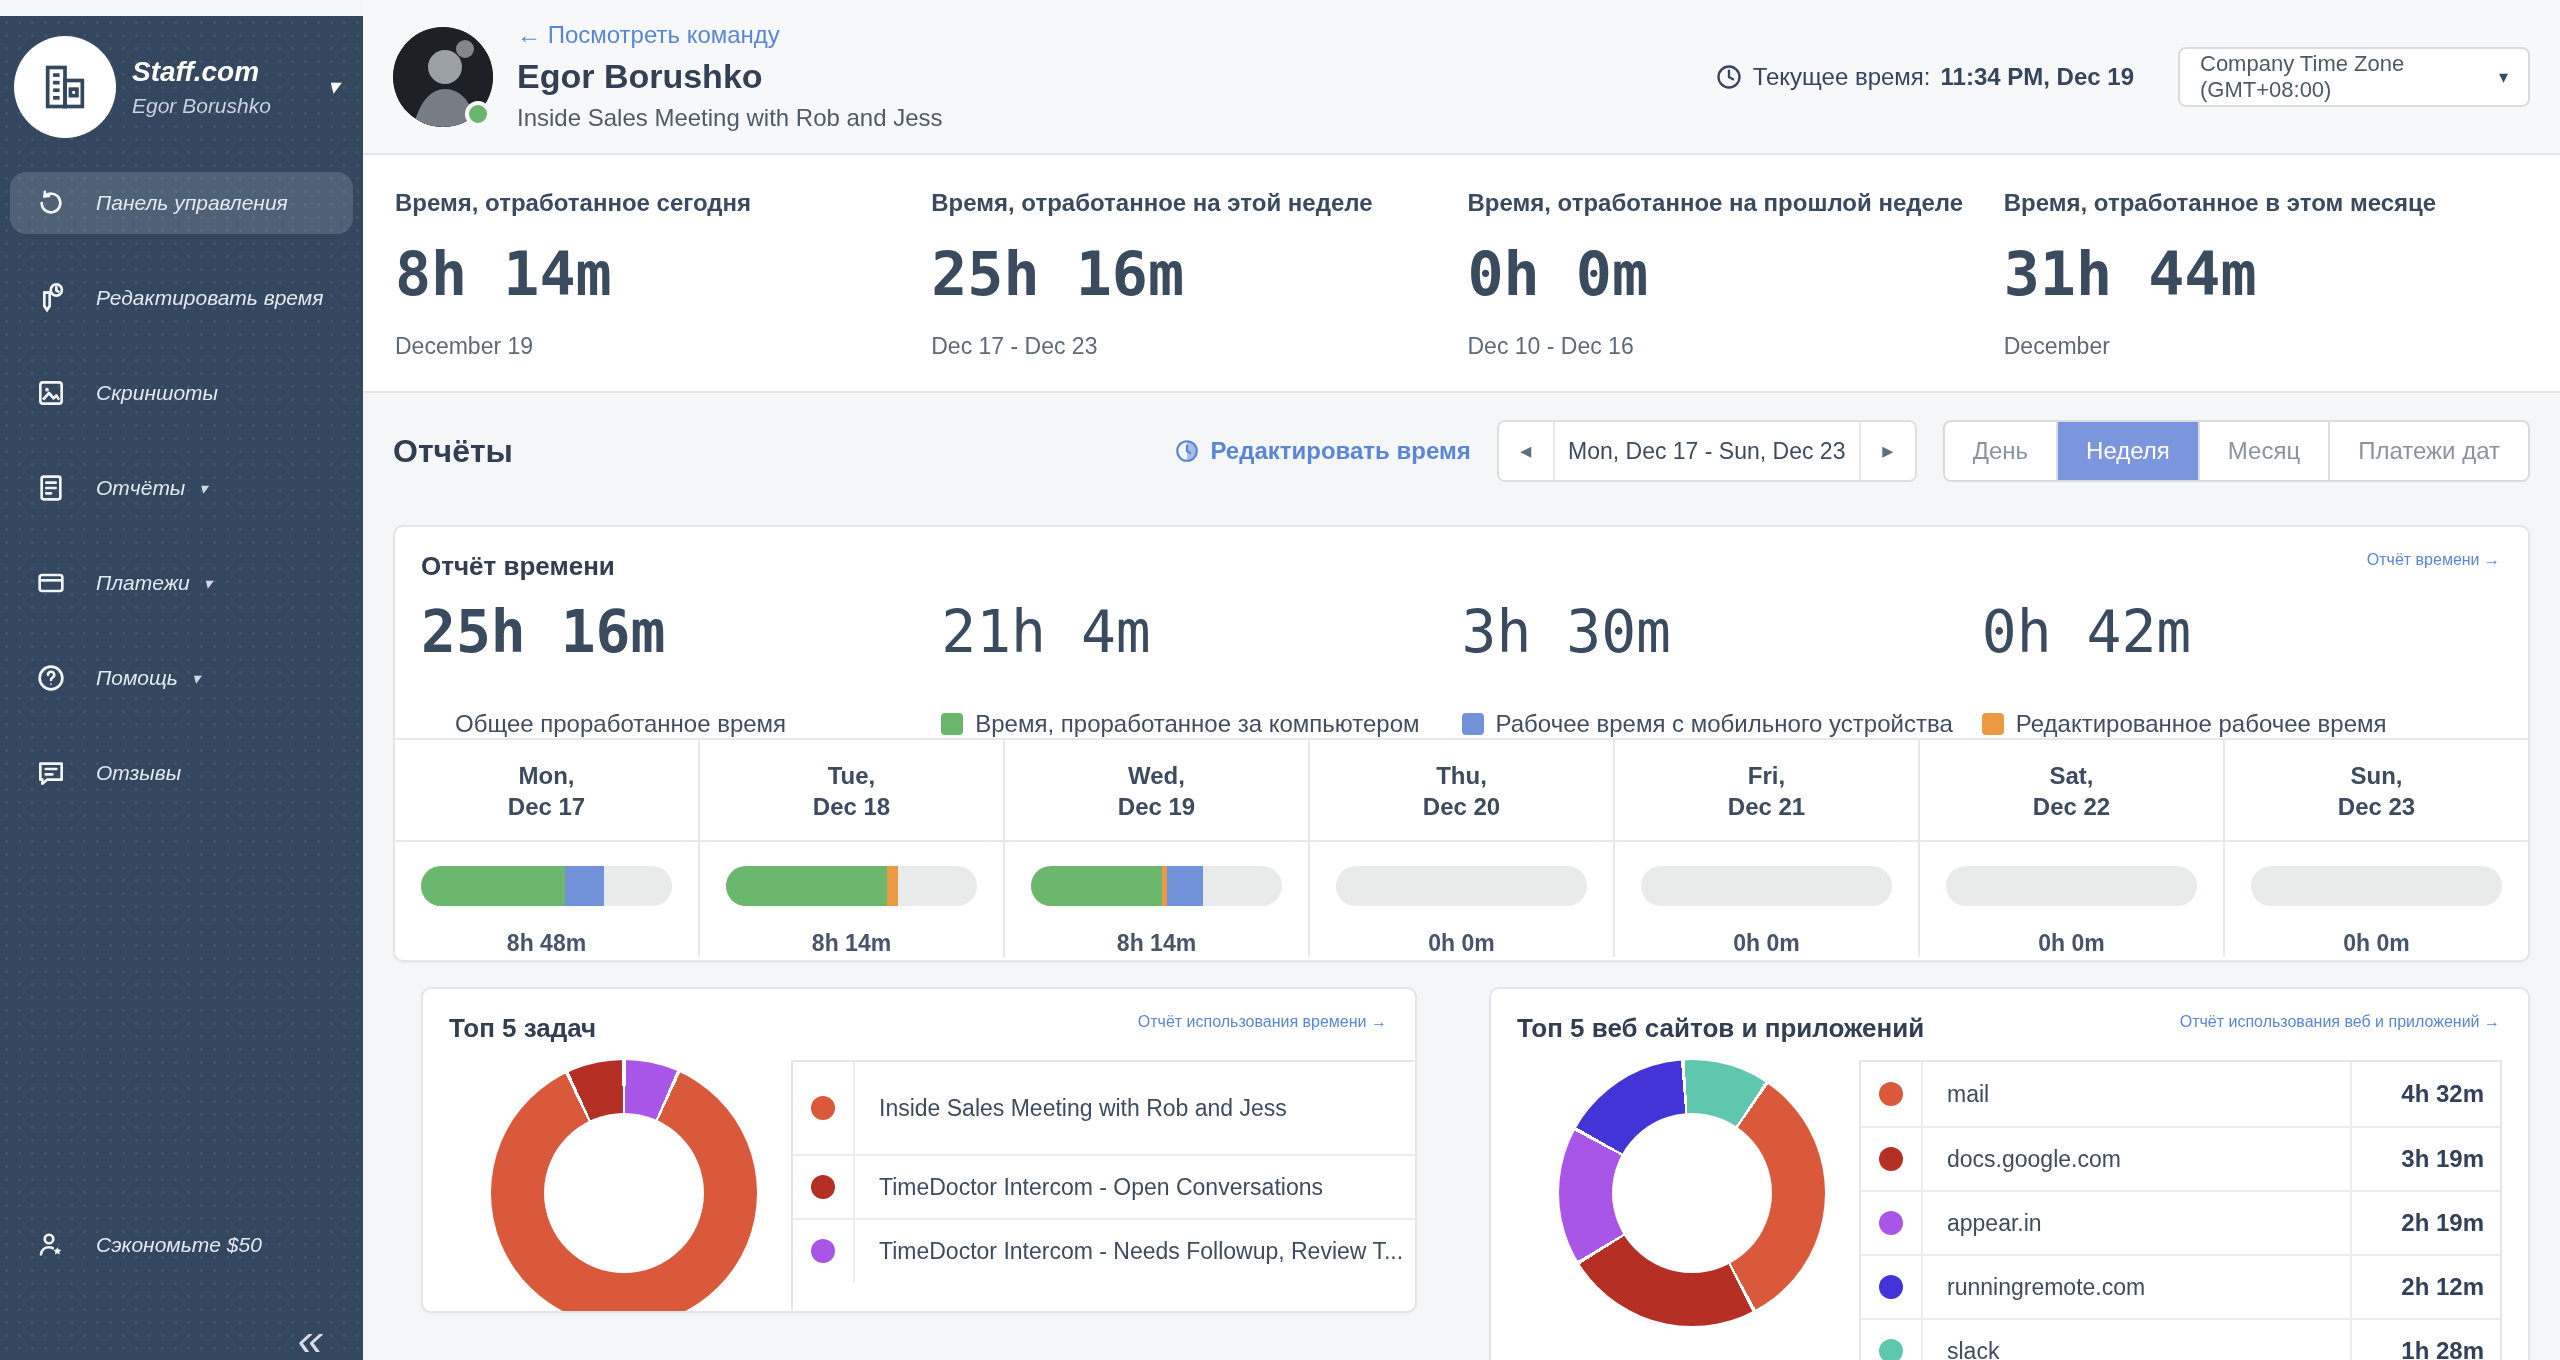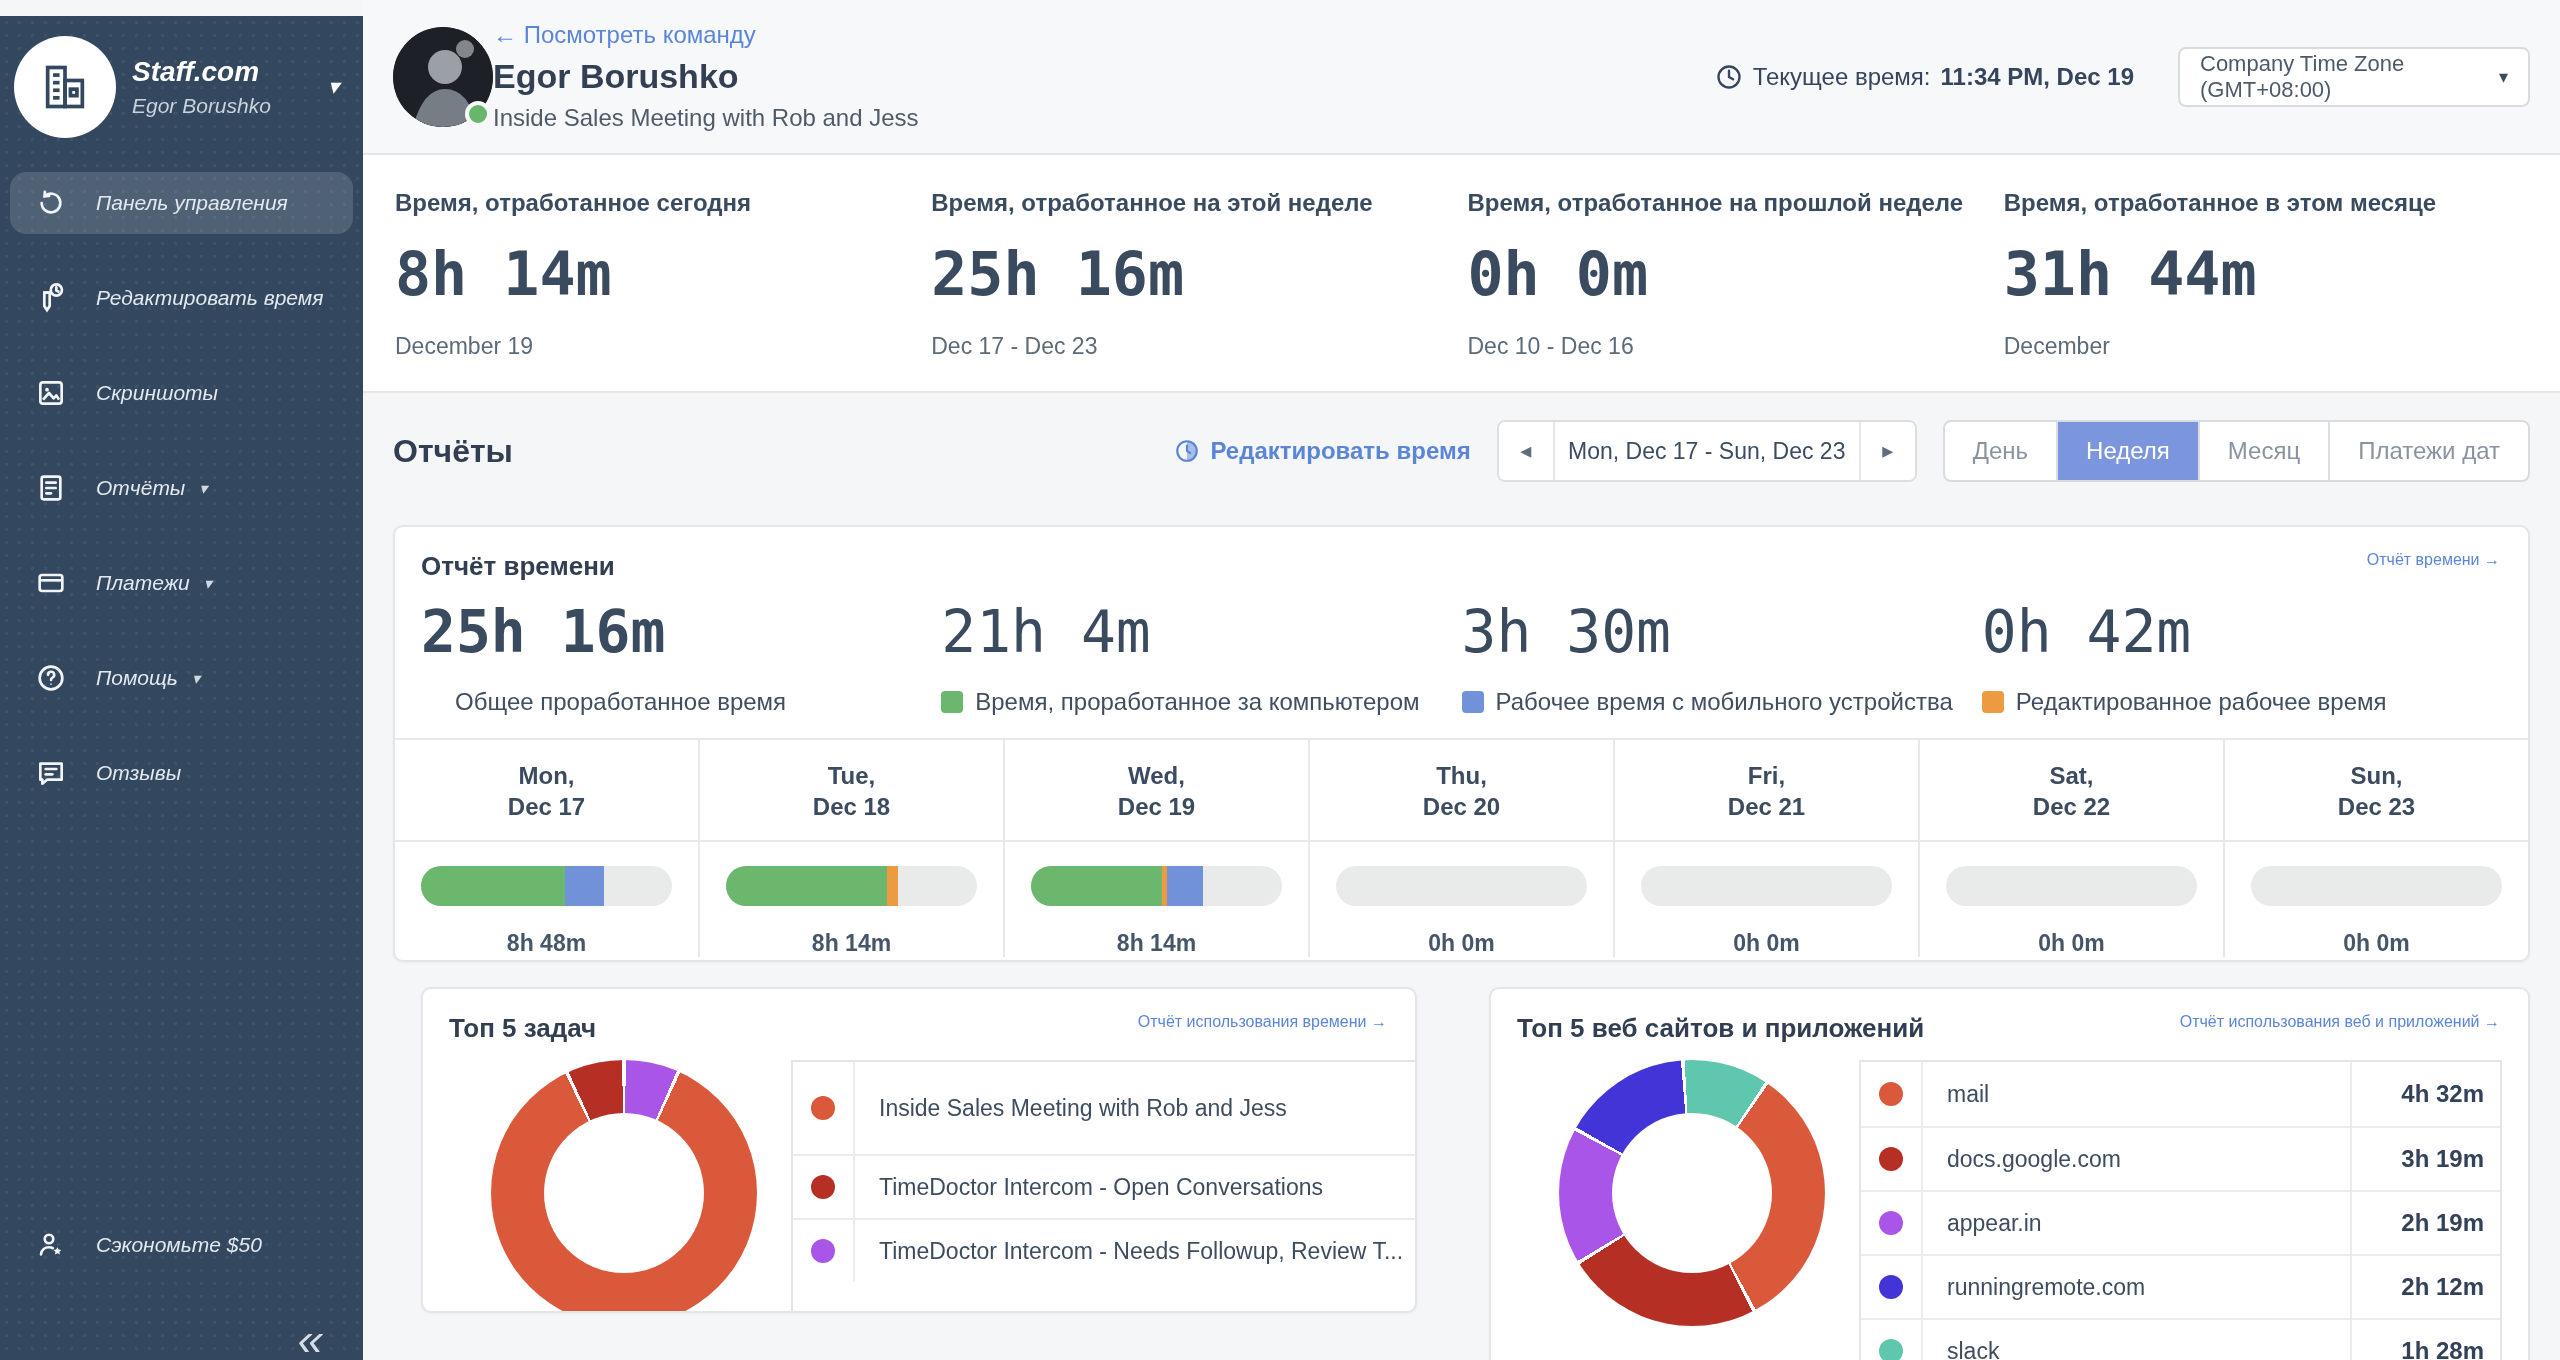--- a/index.html
+++ b/index.html
@@ -24,21 +24,21 @@
   .promo { position:absolute; left:10px; right:10px; bottom:100px; display:flex; align-items:center; padding:0 16px 0 22px; height:62px; font-size:21px; color:#e3e9f0; cursor:pointer; }
   .collapse { position:absolute; right:40px; bottom:14px; font-size:46px; color:#d7dee7; cursor:pointer; line-height:1; }
 
   
   .main { position:absolute; left:363px; top:0; right:0; height:1360px; }
 
   .topbar { height:155px; background:#f7f8f9; border-bottom:2px solid #e3e5e7; display:flex; align-items:center; padding:0 30px; }
   .avatar { position:relative; width:100px; height:100px; border-radius:50%; background:linear-gradient(135deg,#3a3f46,#17191d); overflow:visible; flex:0 0 auto; }
   .avatar svg { position:absolute; inset:0; border-radius:50%; }
   .status-dot { position:absolute; right:2px; bottom:0; width:26px; height:26px; border-radius:50%; background:#67b66b; border:4px solid #f7f8f9; }
-  .head-text { }
+  .head-text { margin-left:24px; }
   .back-link { font-size:24px; color:#5b86d7; cursor:pointer; }
   .user-name { font-size:34px; font-weight:bold; color:#333f52; margin-top:8px; }
   .user-task { font-size:24px; color:#4f5b6a; margin-top:8px; }
   .head-right { margin-left:auto; display:flex; align-items:center; gap:44px; }
   .cur-time { display:flex; align-items:center; font-size:24px; color:#36455e; gap:10px; }
   .cur-time b { font-weight:bold; }
   .tz-select { width:352px; height:60px; background:#fff; border:2px solid #d8dcdf; border-radius:8px; display:flex; align-items:center; padding:0 20px; font-size:22px; color:#4c5a6a; cursor:pointer; }
   .tz-caret { margin-left:auto; font-size:18px; color:#3c4a5c; }
 
   
@@ -68,21 +68,21 @@
 
   
   .time-card { margin-top:36px; height:437px; overflow:hidden; }
   .card-head { display:flex; align-items:flex-start; padding:24px 28px 0 26px; }
   .card-title { font-size:26px; font-weight:bold; color:#323f52; }
   .card-link { margin-left:auto; font-size:16px; color:#5b86d7; cursor:pointer; white-space:nowrap; }
   .summary { display:flex; padding:4px 26px 0 26px; height:156px; }
   .sum-col { flex:1; }
   .sum-value { font-family:"DejaVu Sans Mono", monospace; font-size:58px; color:#3a4a5f; margin-top:12px; white-space:nowrap; }
   .sum-value.bold { font-weight:bold; }
-  .sum-label { display:flex; align-items:center; gap:12px; margin-top:22px; font-size:24px; color:#404e60; }
+  .sum-label { display:flex; align-items:center; gap:12px; margin-top:44px; font-size:24px; color:#404e60; }
   .sum-square { width:22px; height:22px; border-radius:4px; flex:0 0 auto; }
 
   .week { display:flex; border-top:2px solid #e6e8ea; }
   .day-col { flex:1; border-left:2px solid #e6e8ea; }
   .day-col:first-child { border-left:none; }
   .day-head { text-align:center; padding:20px 0 18px 0; font-size:24px; font-weight:bold; color:#3c4b60; line-height:31px; border-bottom:2px solid #e6e8ea; }
   .day-body { padding:24px 26px 0 26px;font-weight:bold; }
   .bar { height:40px; border-radius:20px; background:#e9eaea; overflow:hidden; display:flex; }
   .bar > div { height:100%; }
   .day-total { text-align:center; margin-top:24px; font-size:23px; color:#46556a; }

